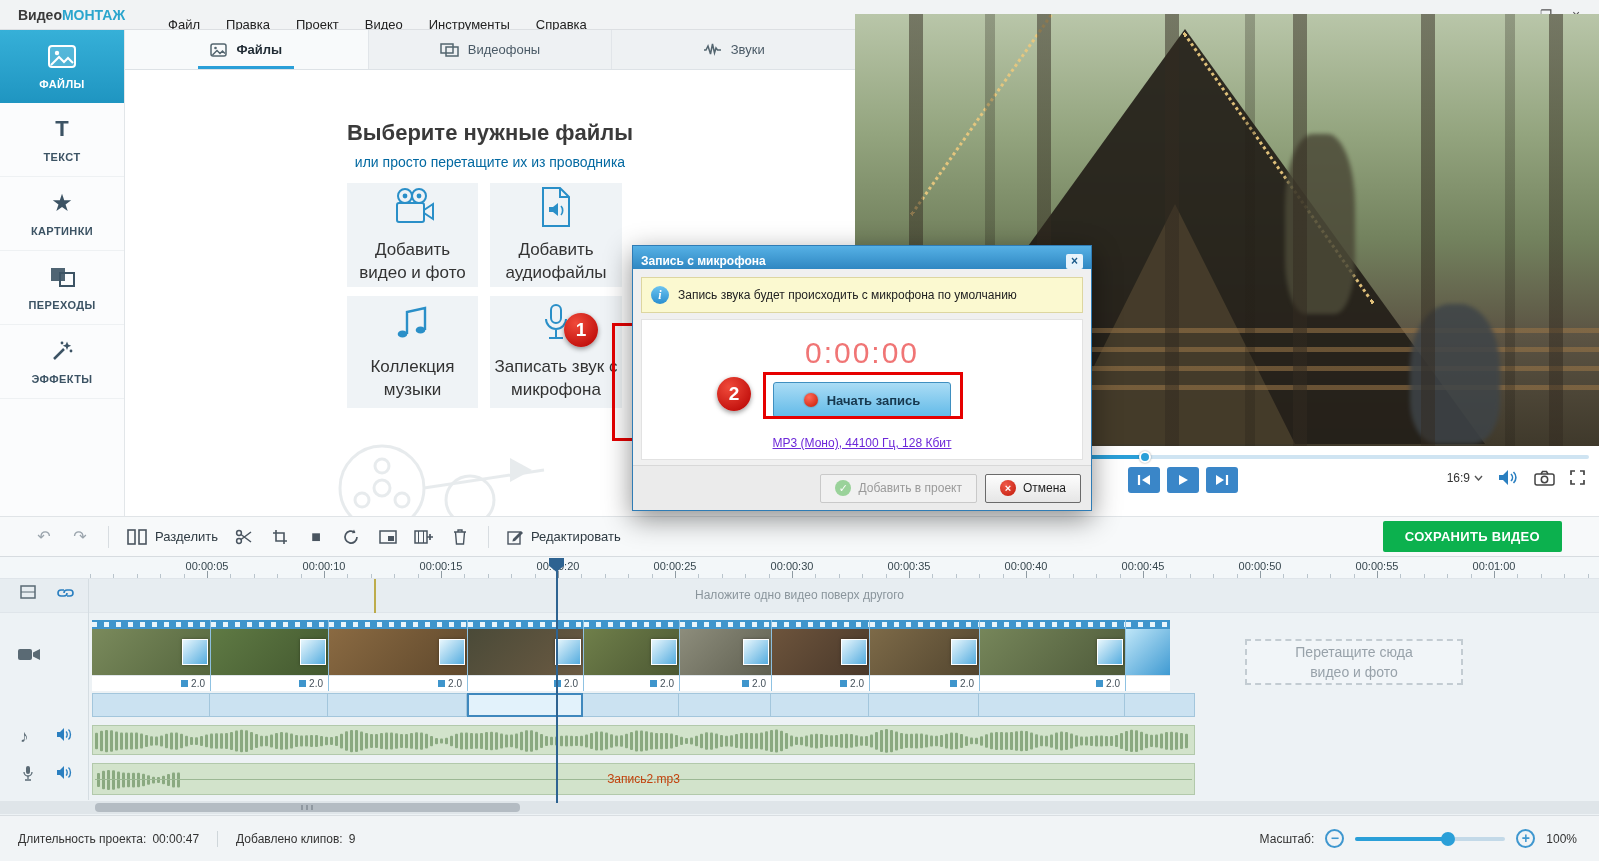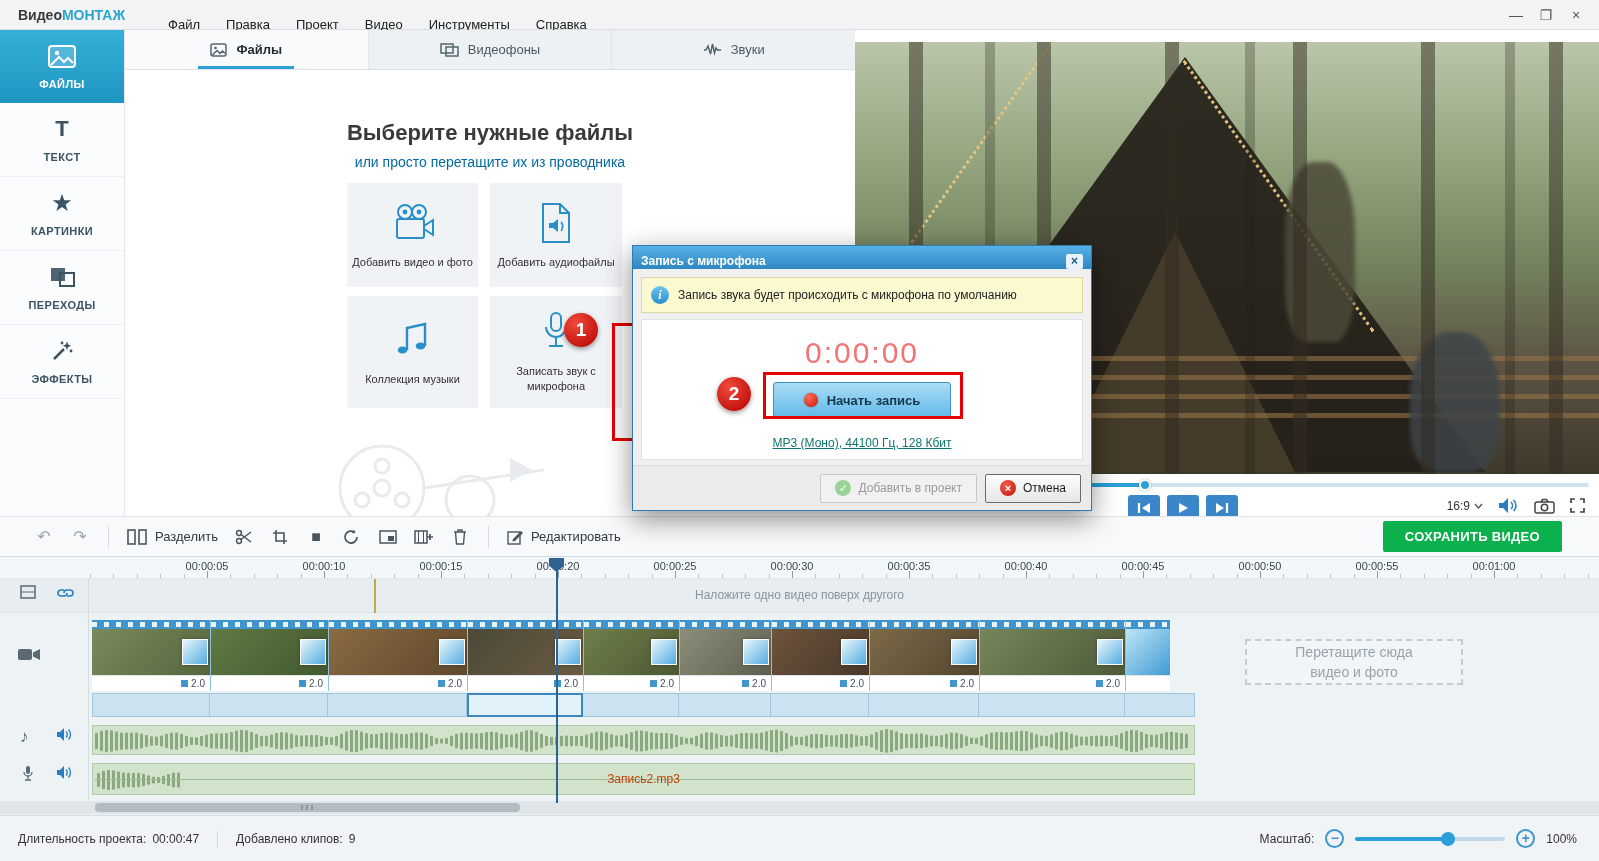--- a/index.html
+++ b/index.html
@@ -36,28 +36,28 @@
   .tab.active::after{content:'';position:absolute;left:50%;transform:translateX(-50%);bottom:0;
        width:96px;height:3px;background:#2a9fd8;}
   .tab-icon{display:flex;color:#55burg;} .tab .tab-icon{color:#53656f;}
   #files-title{margin:50px 0 0;text-align:center;font-size:22px;font-weight:bold;color:#3a3a3a;}
   #files-subtitle{margin:8px 0 0;text-align:center;font-size:14px;color:#0369a1;}
   #file-tiles{position:absolute;left:222px;top:153px;display:grid;
               grid-template-columns:131px 132px;grid-template-rows:104px 112px;gap:9px 12px;}
   .tile{background:#eff3f6;display:flex;flex-direction:column;align-items:center;justify-content:center;
         gap:10px;cursor:pointer;}
   .tile-icon{color:#2a8fc8;display:flex;align-items:center;justify-content:center;height:44px;}
-  .tile-label{font-size:11px;color:#333;text-align:center;line-height:1.35;padding:0 4px;}
+  .tile-label{font-size:17px;color:#333;text-align:center;line-height:1.35;padding:0 4px;}
   #webcam-link{position:absolute;left:0;right:0;top:400px;display:flex;align-items:center;
                justify-content:flex-end;gap:6px;cursor:pointer;}
   #webcam-link .lbl{font-size:13px;color:#333;text-decoration:underline;}
   #watermark{position:absolute;left:195px;top:398px;opacity:.45;}
 
   
-  #preview{position:absolute;left:855px;top:14px;width:744px;height:486px;background:#fff;margin-top:28px;}
+  #preview{position:absolute;left:855px;top:14px;width:744px;height:486px;background:#fff;}
   #preview-video{position:absolute;left:0;top:0;width:744px;height:432px;overflow:hidden;
     background:linear-gradient(180deg,#b9c6a9 0%,#93a47e 28%,#73825e 52%,#5c5444 74%,#3f392b 100%);}
   .pv-trees{position:absolute;inset:0;
     background:repeating-linear-gradient(90deg,rgba(50,42,32,0) 0 54px,rgba(50,42,32,.5) 54px 68px,rgba(50,42,32,0) 68px 128px);}
   .pv-trees2{position:absolute;inset:0;opacity:.6;
     background:repeating-linear-gradient(90deg,rgba(35,30,22,0) 0 130px,rgba(35,30,22,.45) 130px 140px,rgba(35,30,22,0) 140px 260px);}
   .pv-cabin{position:absolute;left:30px;top:15px;width:600px;height:415px;background:#241f19;
     clip-path:polygon(50% 0,100% 100%,0 100%);opacity:.93;}
   .pv-cabin-glow{position:absolute;left:200px;top:190px;width:240px;height:240px;background:#4a3f2d;
     clip-path:polygon(50% 0,100% 100%,0 100%);opacity:.85;}
@@ -176,21 +176,21 @@
     border:1px solid #e2e2e2;box-sizing:border-box;}
   #dlg-timer{position:absolute;left:0;right:0;top:16px;text-align:center;font-size:30px;
     color:#f07575;letter-spacing:2px;}
   #dlg-record{position:absolute;left:50%;transform:translateX(-50%);top:62px;width:178px;height:36px;
     background:linear-gradient(180deg,#aadcf5,#62bae8);border:1px solid #3f8fc0;border-radius:3px;
     display:flex;align-items:center;justify-content:center;gap:9px;cursor:pointer;box-sizing:border-box;}
   #rec-dot{width:14px;height:14px;border-radius:50%;background:radial-gradient(circle at 35% 30%,#ff6a5a,#c81800);
     box-shadow:0 0 2px rgba(0,0,0,.4);}
   #dlg-record span{font-size:13px;font-weight:bold;color:#16384f;}
   #dlg-format{position:absolute;left:0;right:0;top:116px;text-align:center;font-size:12px;
-    color:#0f766e;text-decoration:underline;cursor:pointer;}
+    color:#6d28d9;text-decoration:underline;cursor:pointer;}
   #dlg-footer{position:absolute;left:0;right:0;bottom:0;height:45px;background:#ebebeb;
     border-top:1px solid #d8d8d8;display:flex;align-items:center;justify-content:flex-end;gap:8px;
     padding-right:10px;box-sizing:border-box;}
   .dlg-btn{height:29px;display:flex;align-items:center;gap:7px;padding:0 14px;font-size:12px;
     border-radius:2px;box-sizing:border-box;cursor:pointer;}
   #btn-add{background:#f1f1f1;border:1px solid #c9c9c9;color:#9a9a9a;cursor:default;}
   #btn-cancel{background:linear-gradient(180deg,#fdfdfd,#e6e6e6);border:1px solid #6a6a6a;color:#1d1d1d;}
   .ic-check{width:16px;height:16px;border-radius:50%;background:#7dc87d;color:#fff;font-size:11px;
     line-height:16px;text-align:center;opacity:.75;}
   .ic-x{width:16px;height:16px;border-radius:50%;background:radial-gradient(circle at 35% 30%,#f05a4a,#c01808);

